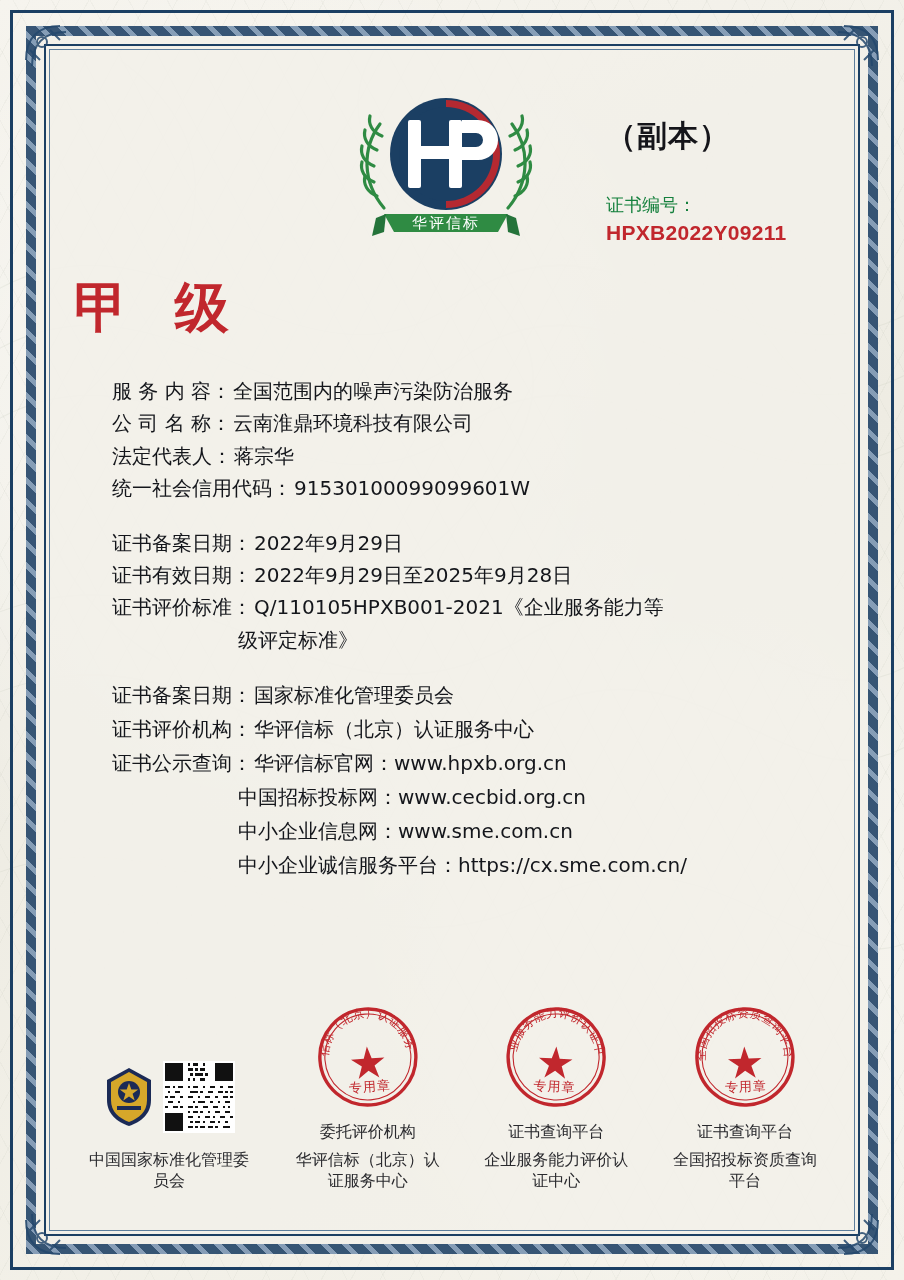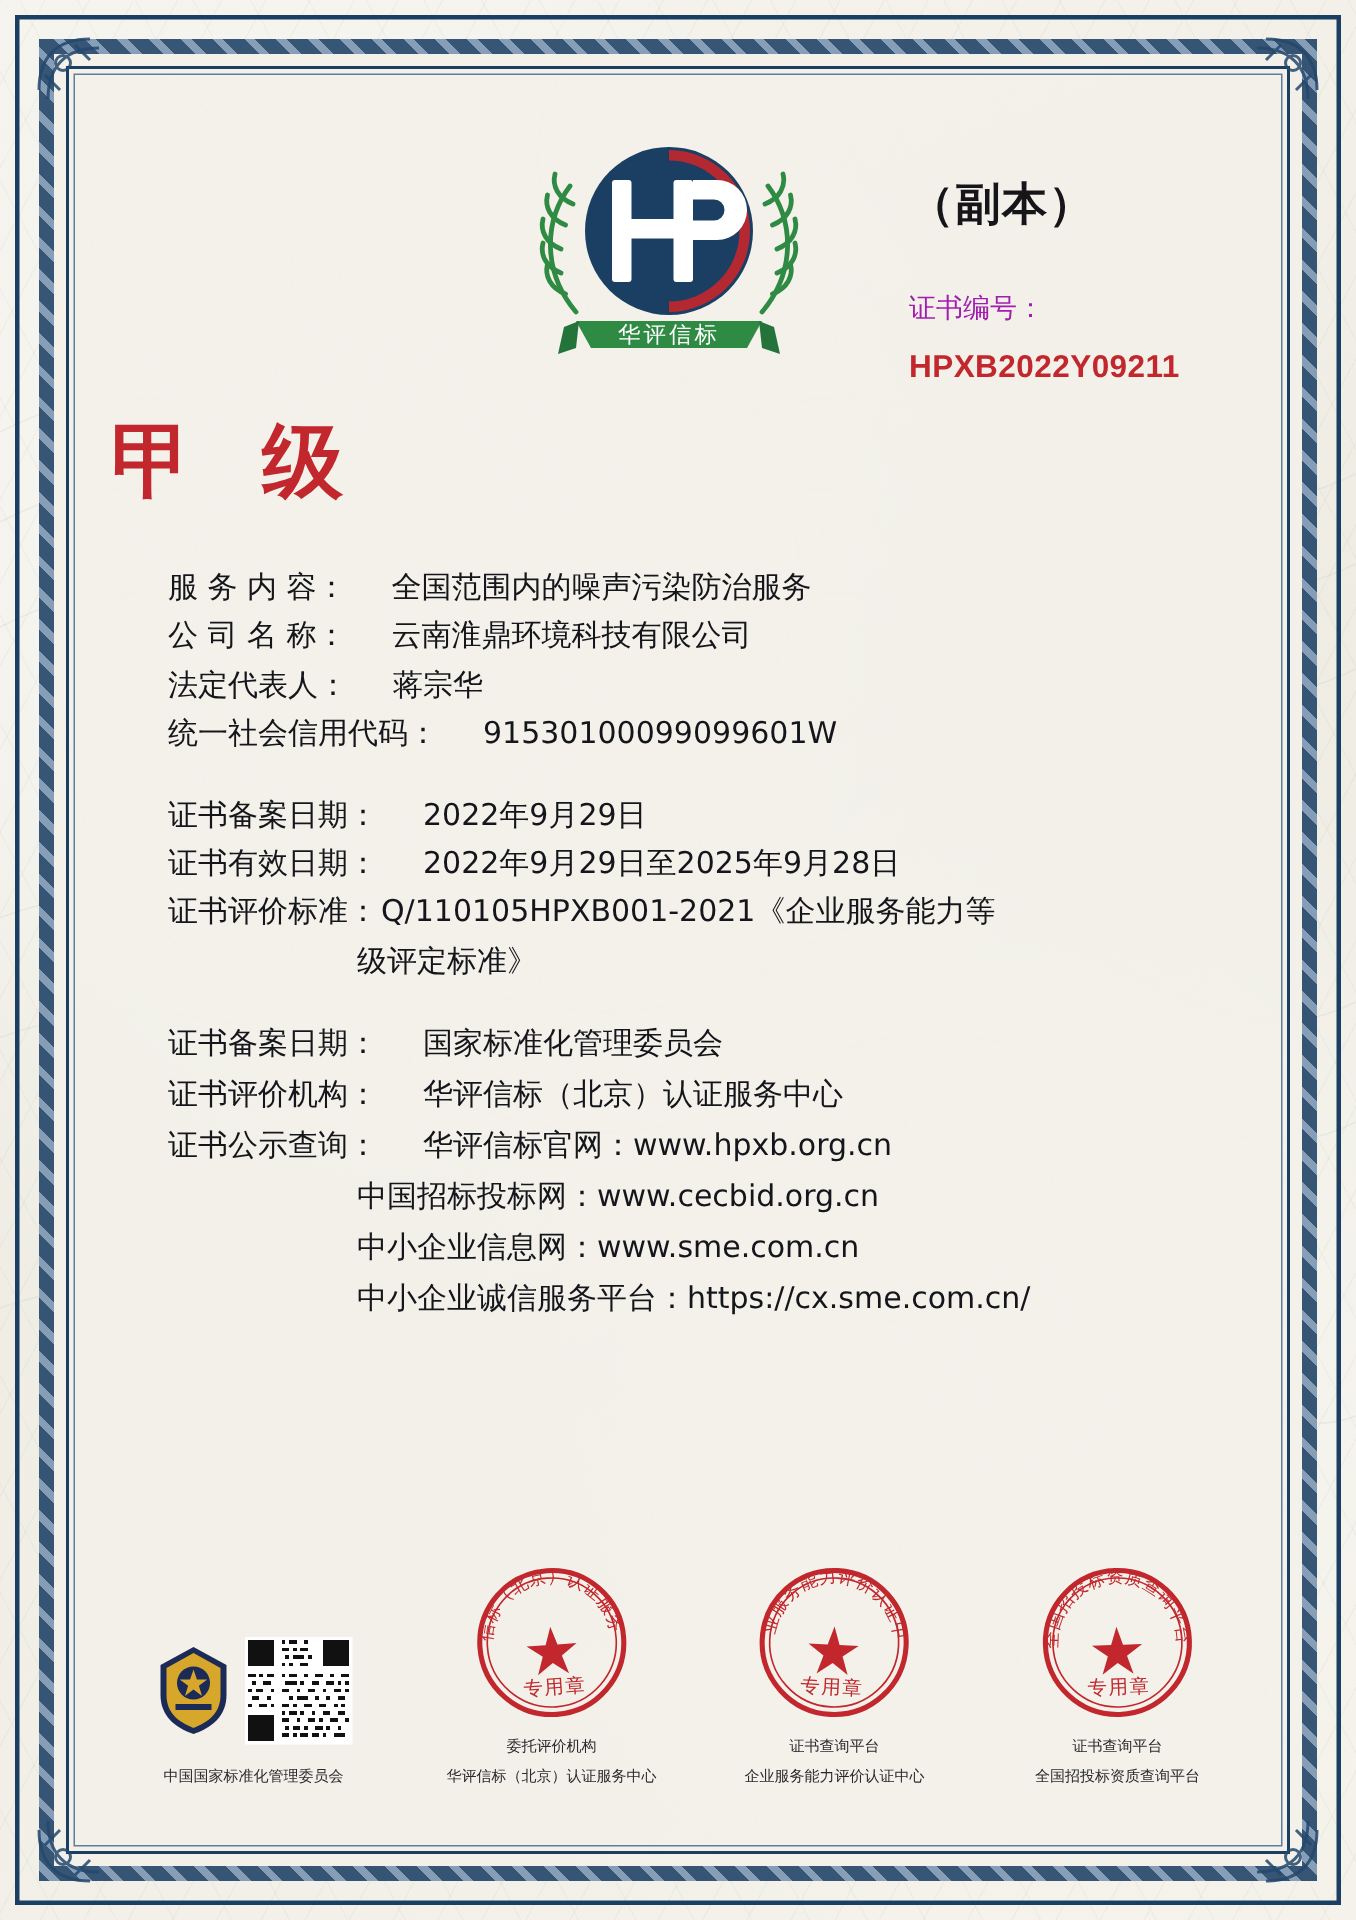--- a/index.html
+++ b/index.html
@@ -108,22 +108,22 @@
   .copy-label {
     font-size: 30px;
     font-weight: bold;
     color: #15151a;
     letter-spacing: 1px;
     margin-bottom: 36px;
     font-family: "DejaVu Sans", "Liberation Sans", sans-serif;
   }
   .cert-no-label {
     font-size: 18px;
-    color: #a21caf;
-    margin-bottom: 16px;
+    color: #15803d;
+    margin-bottom: 4px;
     font-family: "DejaVu Sans", "Liberation Sans", sans-serif;
   }
   .cert-no-value {
     font-size: 21px;
     font-weight: bold;
     color: #c1272d;
     letter-spacing: 0.3px;
     font-family: "Liberation Sans", sans-serif;
   }
 
@@ -152,21 +152,20 @@
     margin-top: 30px;
     padding-left: 52px;
     font-family: "DejaVu Sans", "Liberation Sans", sans-serif;
   }
   .field-row {
     display: flex;
     align-items: center;
     font-size: 20px;
     color: #14161b;
     line-height: 1.62;
-    gap: 28px;
   }
   .field-label {
     white-space: nowrap;
   }
   .field-value {
     margin-left: 2px;
   }
   .block-gap { height: 22px; }
 
   .field-row.wrap {
@@ -193,25 +192,25 @@
     align-items: flex-end;
     justify-content: space-between;
     padding: 0 24px;
   }
   .footer-item {
     text-align: center;
     width: 170px;
   }
   .footer-item.narrow { width: 150px; }
   .footer-caption {
-    font-size: 10px;
+    font-size: 16px;
     color: #2a2a2e;
     line-height: 1.35;
     margin-top: 6px;
-    font-family: Liberation Mono, monospace;
+    font-family: Liberation Serif, serif;
   }
   .qr-row {
     display: flex;
     align-items: center;
     justify-content: center;
     gap: 8px;
     height: 92px;
   }
   .natl-emblem { width: 52px; height: 62px; }
   .qr { width: 72px; height: 72px; }

